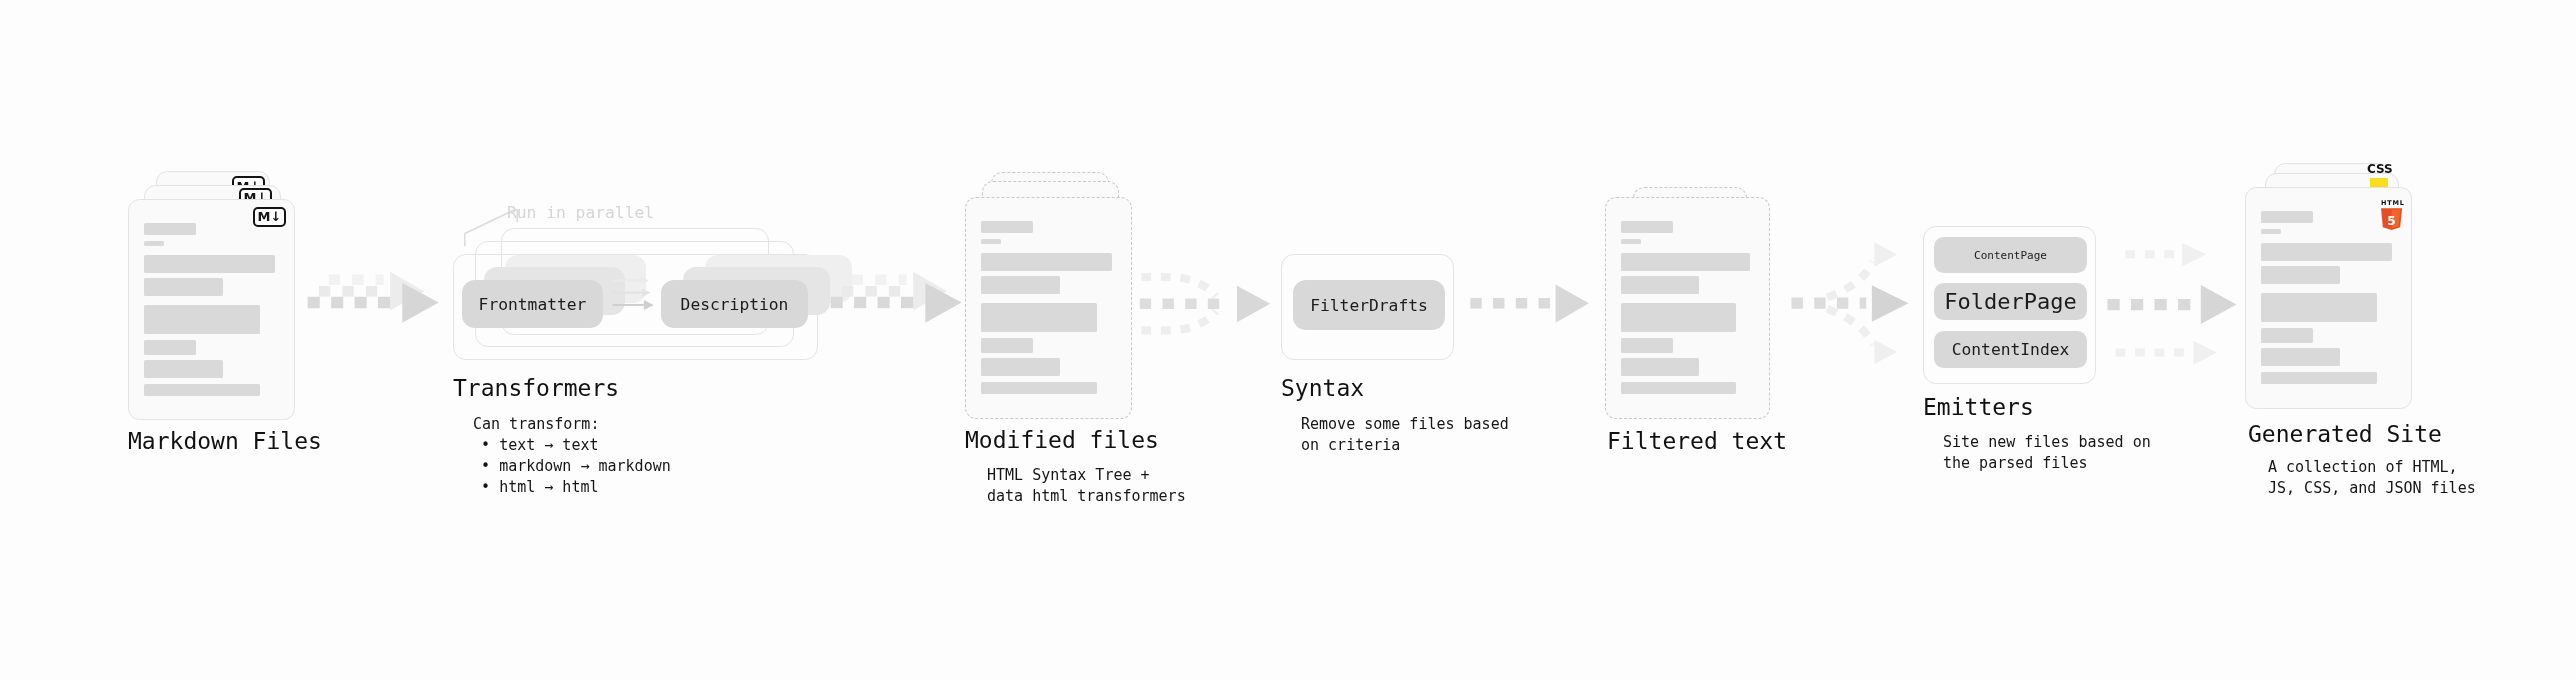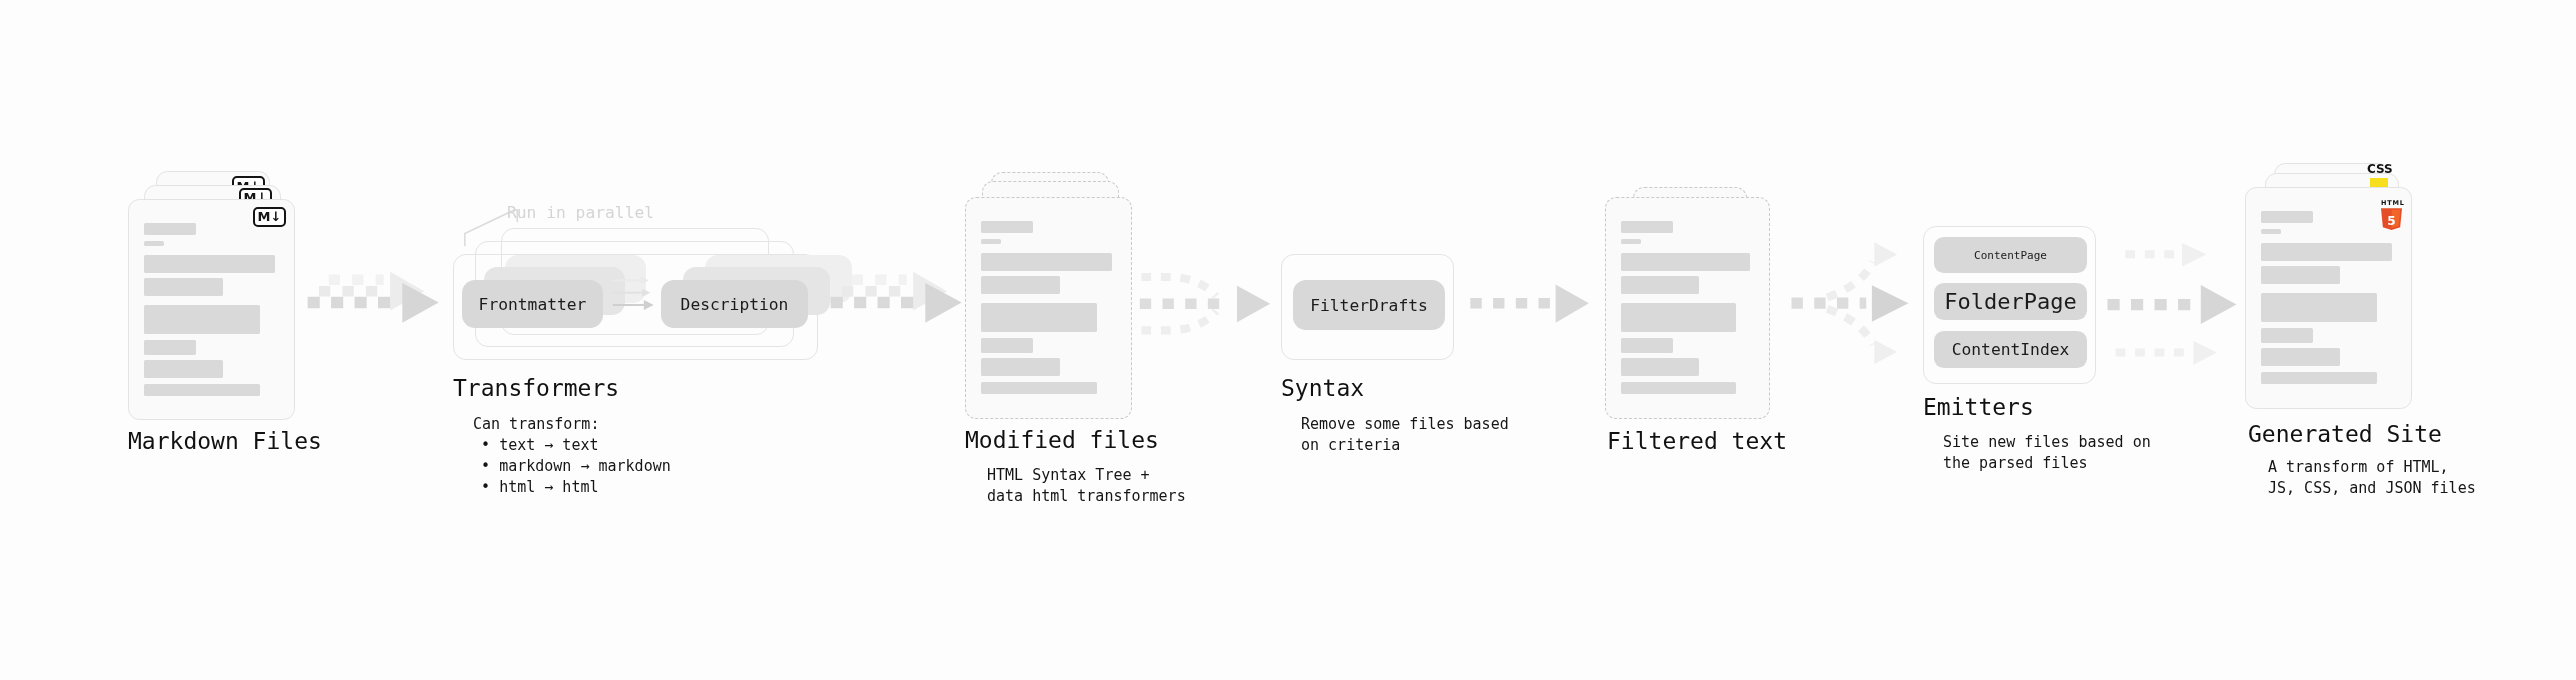--- a/index.html
+++ b/index.html
@@ -233,19 +233,19 @@
           <div class="bar" style="width: 98%; height: 18.7px; margin-top: 9px;"></div>
           <div class="bar" style="width: 59%; height: 18px; margin-top: 4.9px;"></div>
           <div class="bar" style="width: 87%; height: 29px; margin-top: 9px;"></div>
           <div class="bar" style="width: 39%; height: 14.6px; margin-top: 5.7px;"></div>
           <div class="bar" style="width: 59%; height: 18.7px; margin-top: 4.9px;"></div>
           <div class="bar" style="width: 87%; height: 12.2px; margin-top: 5.7px;"></div>
         </div>
     </div>
     <div class="title" style="left:2248px;top:421px">Generated Site</div>
     <div class="desc" style="left:2248px;top:457px">
-      <div>A transform of HTML,</div>
+      <div>A collection of HTML,</div>
       <div>JS, CSS, and JSON files</div>
     </div>
   </div>
 
 </div>
 
 
 </body></html>

